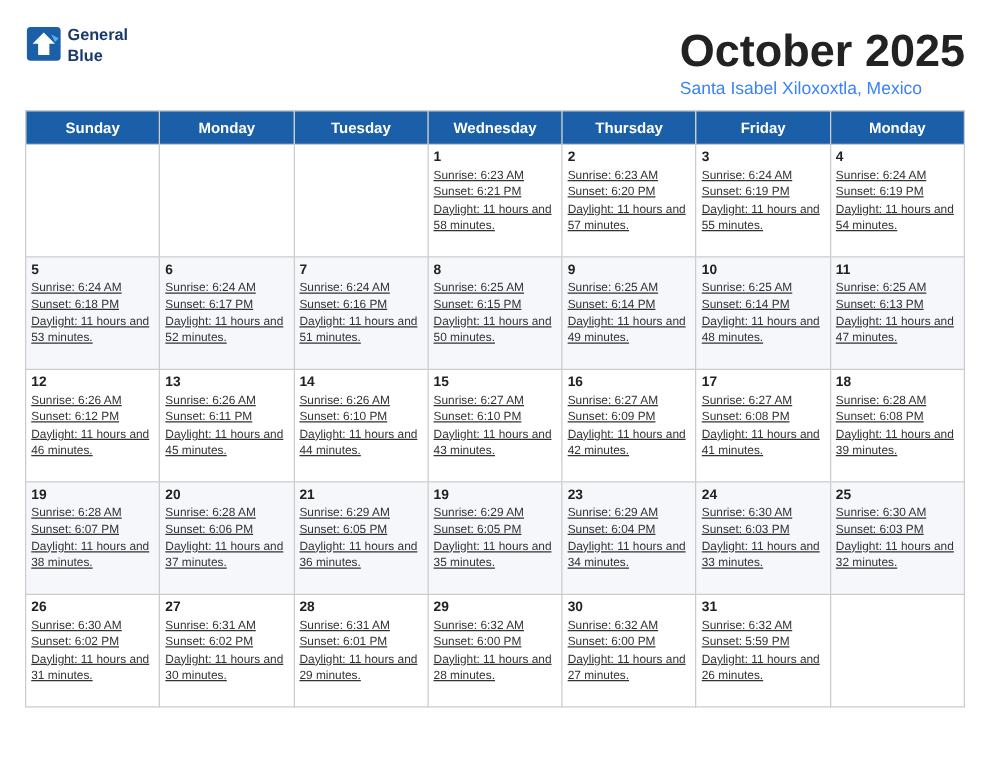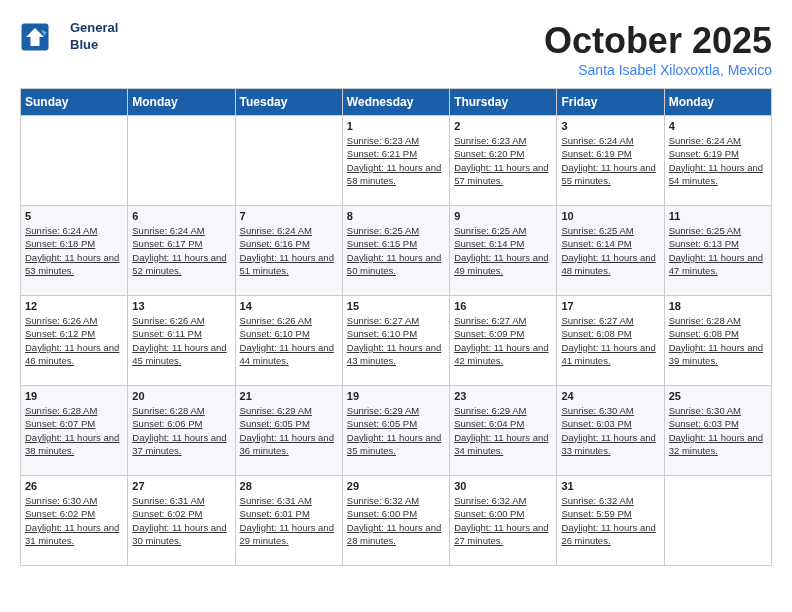--- a/index.html
+++ b/index.html
@@ -11,35 +11,35 @@
       padding: 20px;
     }
     .header {
       display: flex;
       justify-content: space-between;
       align-items: flex-start;
       margin-bottom: 10px;
     }
     .logo {
       display: flex;
-      align-items: center;
-      gap: 20px;
+      align-items: flex-start;
+      gap: 4px;
     }
     .logo-text {
       font-size: 13px;
       color: #1a3a6b;
       font-weight: bold;
       line-height: 1.3;
     }
     .logo-icon {
       width: 30px;
       height: 30px;
     }
     .title-block {
-      text-align: right;
+      text-align: left;
     }
     .month-title {
       font-size: 36px;
       font-weight: bold;
       color: #222;
     }
     .subtitle {
       font-size: 14px;
       color: #3b82f6;
     }
@@ -47,21 +47,21 @@
       width: 100%;
       border-collapse: collapse;
       table-layout: fixed;
     }
     thead tr th {
       background-color: #1a5fa8;
       color: #fff;
       font-size: 12px;
       font-weight: bold;
       padding: 6px 4px;
-      text-align: left;
+      text-align: center;
       border: 1px solid #ccc;
     }
     tbody tr td {
       vertical-align: top;
       border: 1px solid #ccc;
       padding: 4px 4px;
       font-size: 10px;
       color: #222;
       background: #fff;
       height: 90px;

